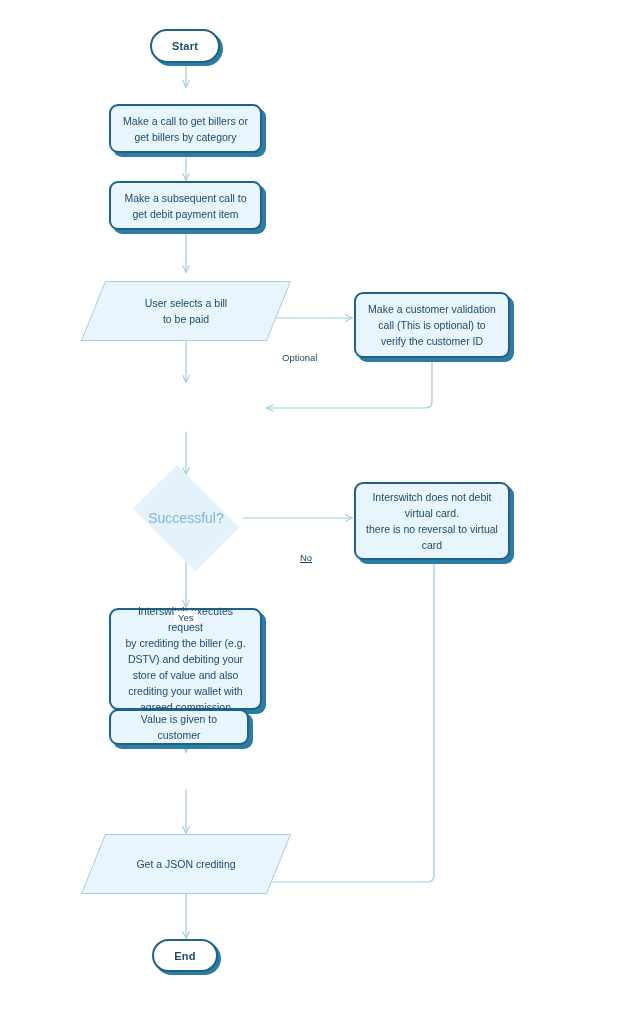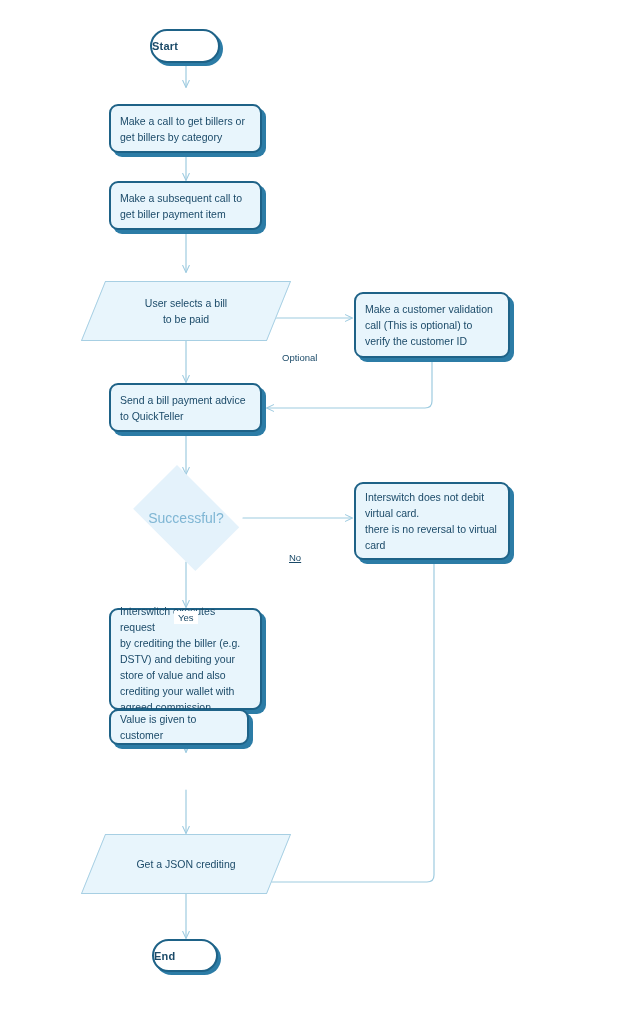--- a/index.html
+++ b/index.html
@@ -27,20 +27,21 @@
     width: 641px;
     height: 1024px;
     pointer-events: none;
   }
   .node {
     position: absolute;
     box-sizing: border-box;
     display: flex;
     align-items: center;
     justify-content: center;
+    text-align: center;
   }
   .node .node-label {
     display: block;
     width: 100%;
     white-space: pre-line;
   }
 
   
   .term {
     background: #ffffff;
@@ -178,39 +179,35 @@
     <span class="node-label">Start</span>
   </div>
 
   <div class="node proc" style="left:109px; top:104px; width:153px; height:49px;">
     <span class="node-label">Make a call to get billers or
 get billers by category</span>
   </div>
 
   <div class="node proc" style="left:109px; top:181px; width:153px; height:49px;">
     <span class="node-label">Make a subsequent call to
-get biller payment item</span>
+get debit payment item</span>
   </div>
 
   <div class="io-wrap" style="left:93px; top:281px; width:186px; height:60px;">
     <div class="io-shape"></div>
     <div class="io-text node-label">User selects a bill
 to be paid</div>
   </div>
 
   <div class="node proc" style="left:354px; top:292px; width:156px; height:66px;">
     <span class="node-label">Make a customer validation
 call (This is optional) to
 verify the customer ID</span>
   </div>
 
-  <div class="node proc" style="left:109px; top:383px; width:153px; height:49px;">
-    <span class="node-label">Send a bill payment advice
-to QuickTeller</span>
-  </div>
 
   <div class="decision-wrap" style="left:124px; top:474px; width:124px; height:88px;">
     <div class="decision-shape"></div>
     <div class="decision-text node-label">Successful?</div>
   </div>
 
   <div class="node proc" style="left:354px; top:482px; width:156px; height:78px;">
     <span class="node-label">Interswitch does not debit
 virtual card.
 there is no reversal to virtual
@@ -233,16 +230,16 @@
   <div class="io-wrap" style="left:93px; top:834px; width:186px; height:60px;">
     <div class="io-shape"></div>
     <div class="io-text node-label">Get a JSON crediting</div>
   </div>
 
   <div class="node term" style="left:152px; top:939px; width:66px; height:33px;">
     <span class="node-label">End</span>
   </div>
 
   <div class="edge-label" style="left:278px; top:311px;">Optional</div>
-  <div class="edge-label" style="left:285px; top:511px;text-decoration:underline;">No</div>
+  <div class="edge-label" style="left:296px; top:511px;text-decoration:underline;">No</div>
   <div class="edge-label" style="left:174px; top:571px;">Yes</div>
 
 </div>
 
 </body></html>

